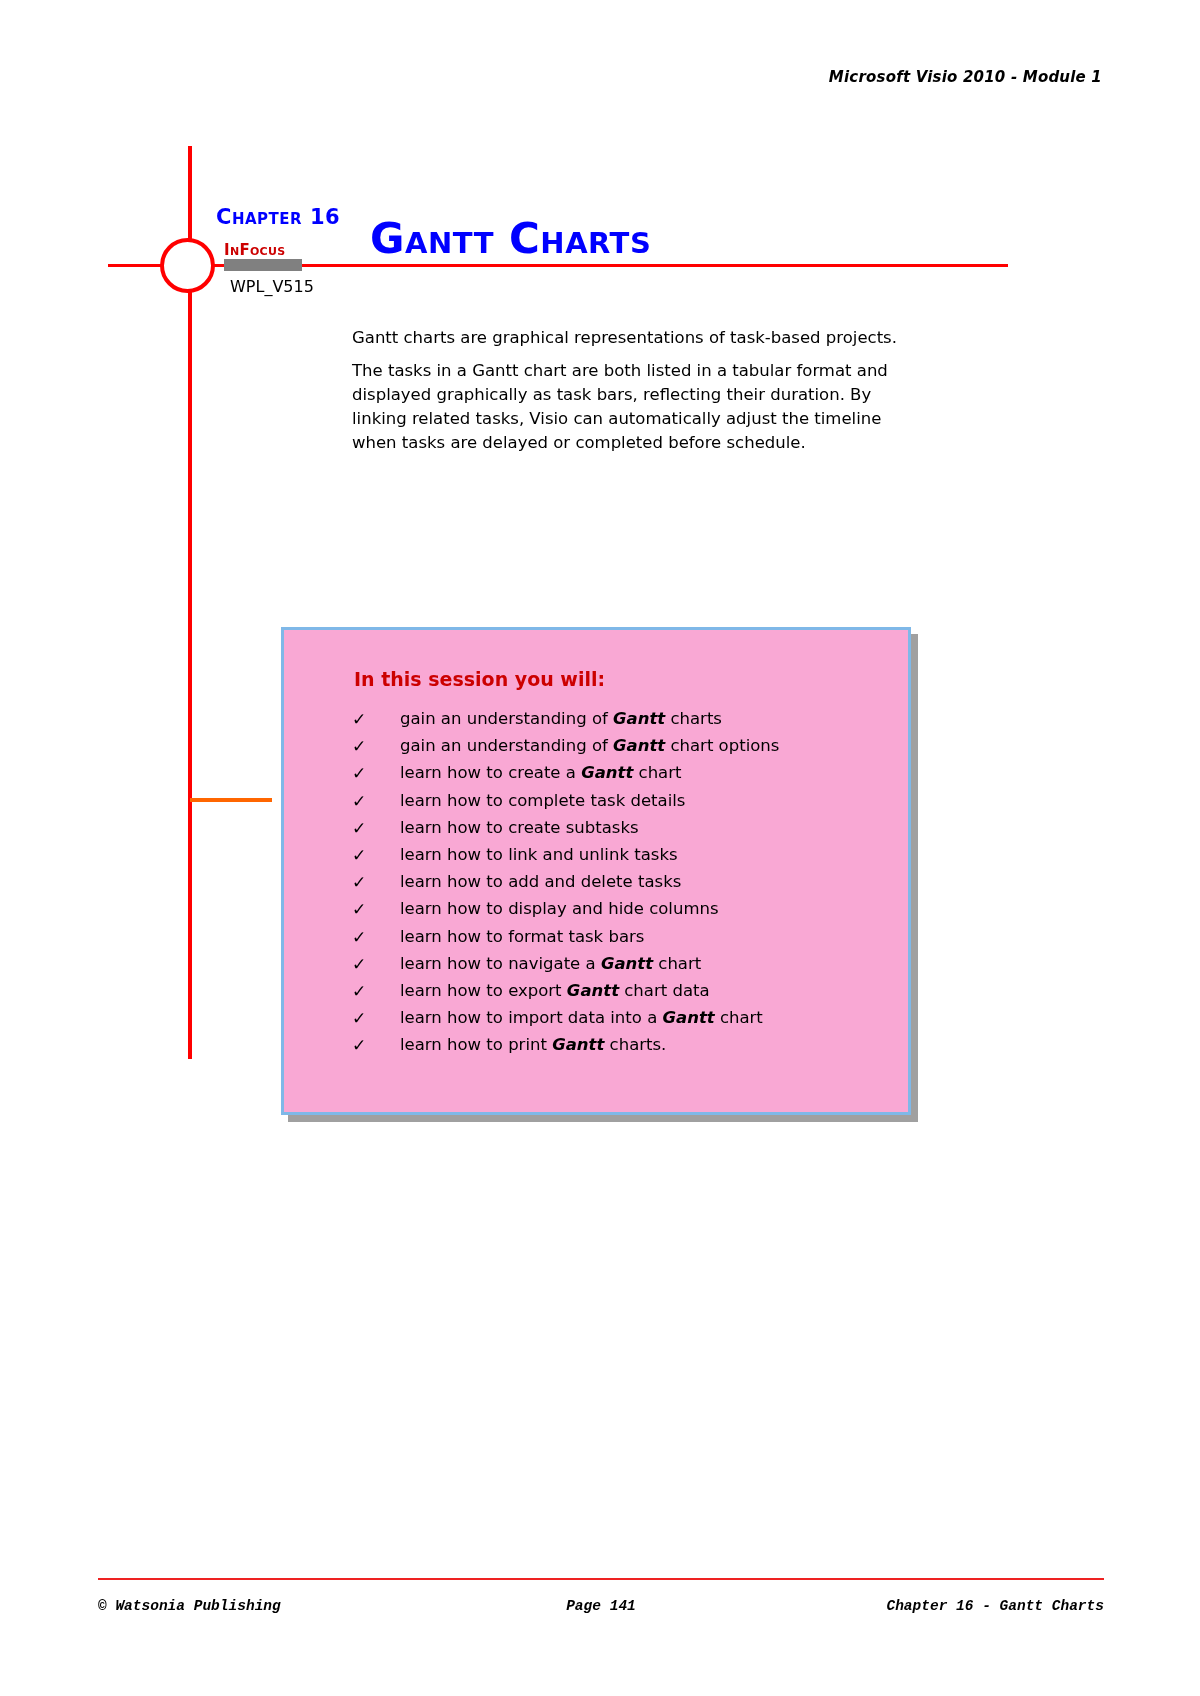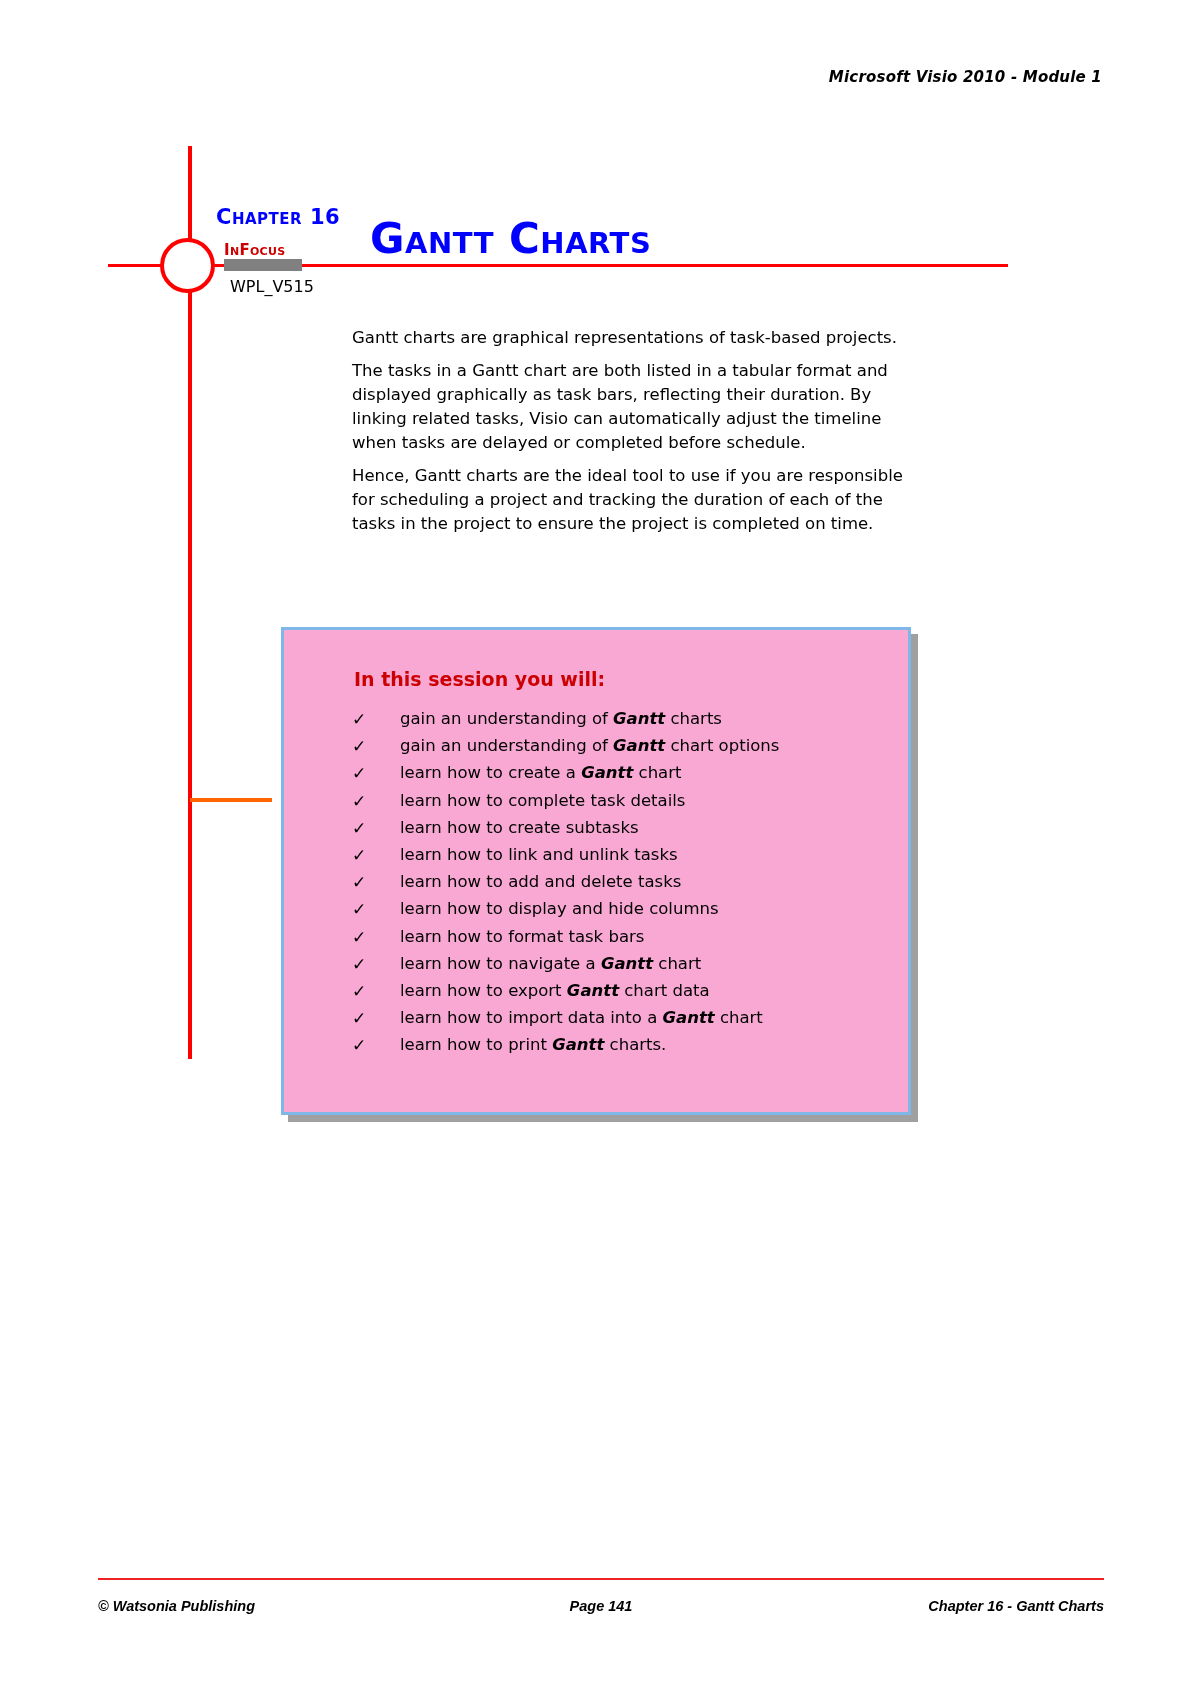--- a/index.html
+++ b/index.html
@@ -213,21 +213,21 @@
     height: 2px;
     background: #ee2222;
   }
   .footer {
     position: absolute;
     left: 98px;
     top: 1598px;
     width: 1006px;
     display: flex;
     align-items: baseline;
-    font-family: Liberation Sans, sans-serif;
+    font-family: Liberation Mono, monospace;
     font-style: italic;
     font-weight: bold;
     font-size: 14.5px;
     color: #000000;
   }
   .footer-left  { flex: 1 1 0; text-align: left; }
   .footer-mid   { flex: 1 1 0; text-align: center; }
   .footer-right { flex: 1 1 0; text-align: right; }
 </style>
 </head>
@@ -243,21 +243,20 @@
 
 <div class="chapter-label">Chapter 16</div>
 <h1 class="chapter-title">Gantt Charts</h1>
 <div class="infocus-label">InFocus</div>
 <div class="infocus-bar"></div>
 <div class="file-code">WPL_V515</div>
 
 <div class="intro">
   <p>Gantt charts are graphical representations of task-based projects.</p>
   <p>The tasks in a Gantt chart are both listed in a tabular format and displayed graphically as task bars, reflecting their duration. By linking related tasks, Visio can automatically adjust the timeline when tasks are delayed or completed before schedule.</p>
-  <p>Hence, Gantt charts are the ideal tool to use if you are responsible for scheduling a project and tracking the duration of each of the tasks in the project to ensure the project is completed on time.</p>
 </div>
 
 <div class="session-shadow"></div>
 <div class="session-box">
   <div class="session-heading">In this session you will:</div>
   <ul class="session-list">
       <li>
         <span class="check-icon">✓</span>
         <span class="item-text">gain an understanding of <b>Gantt</b> charts</span>
       </li>

